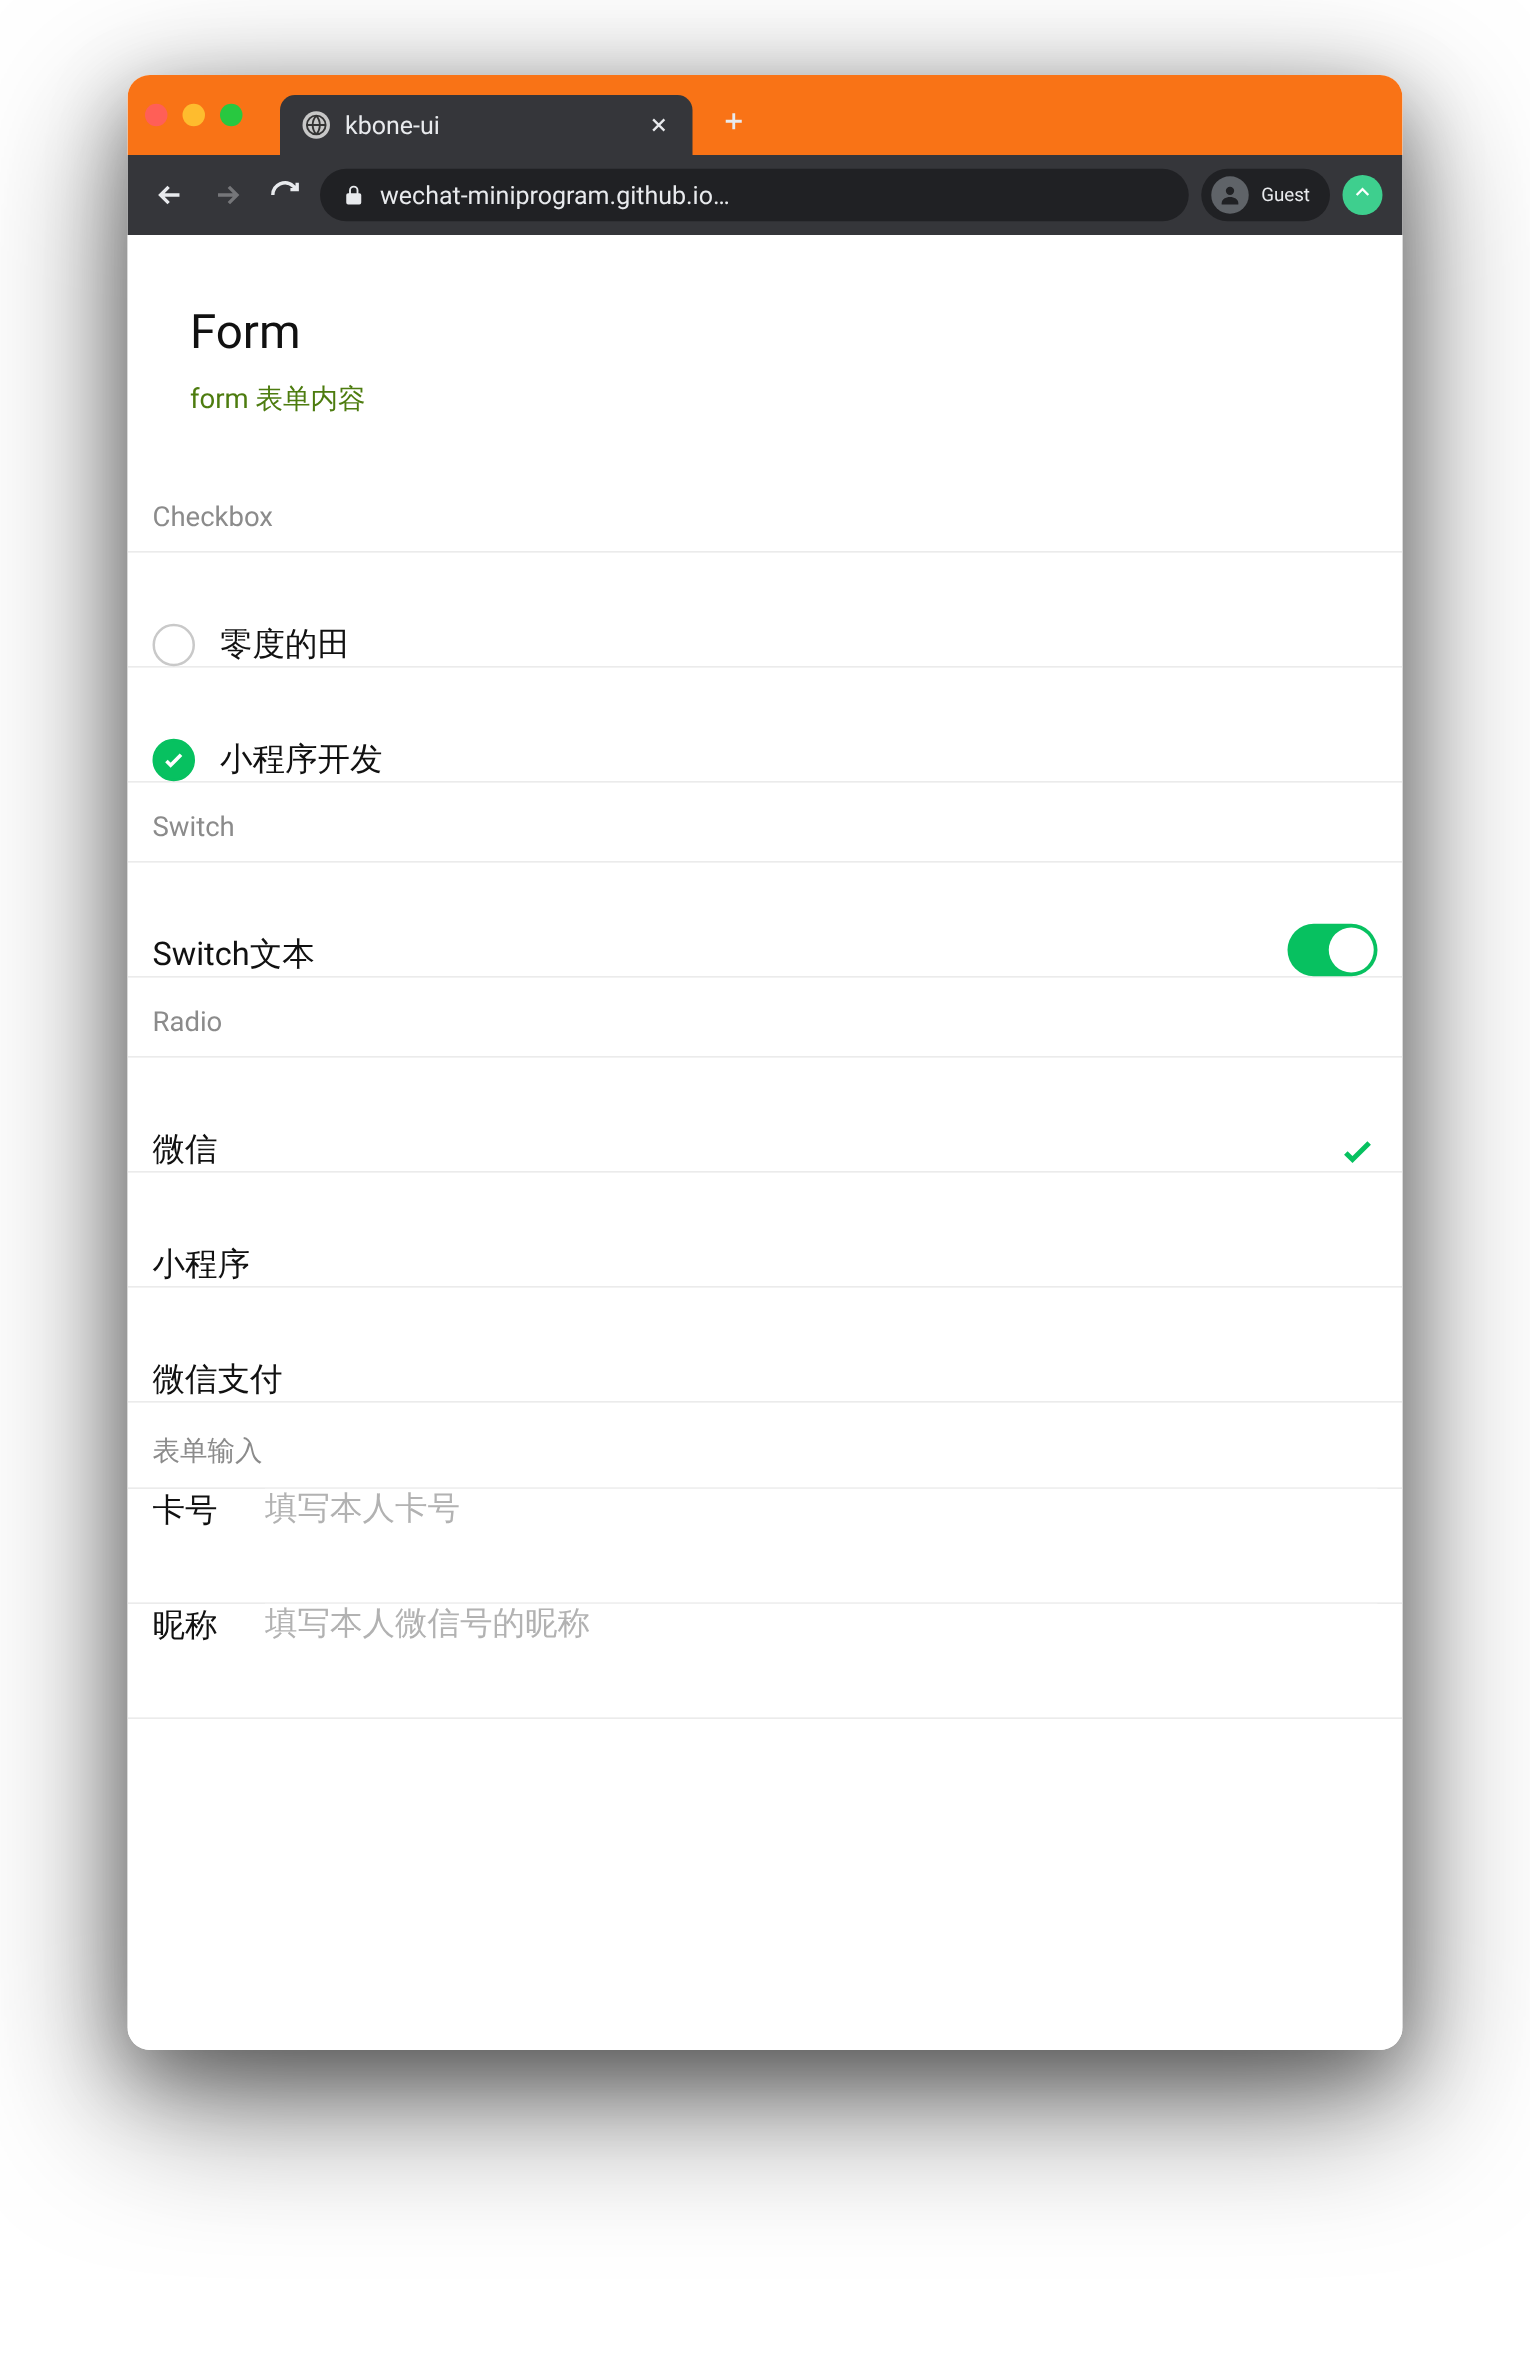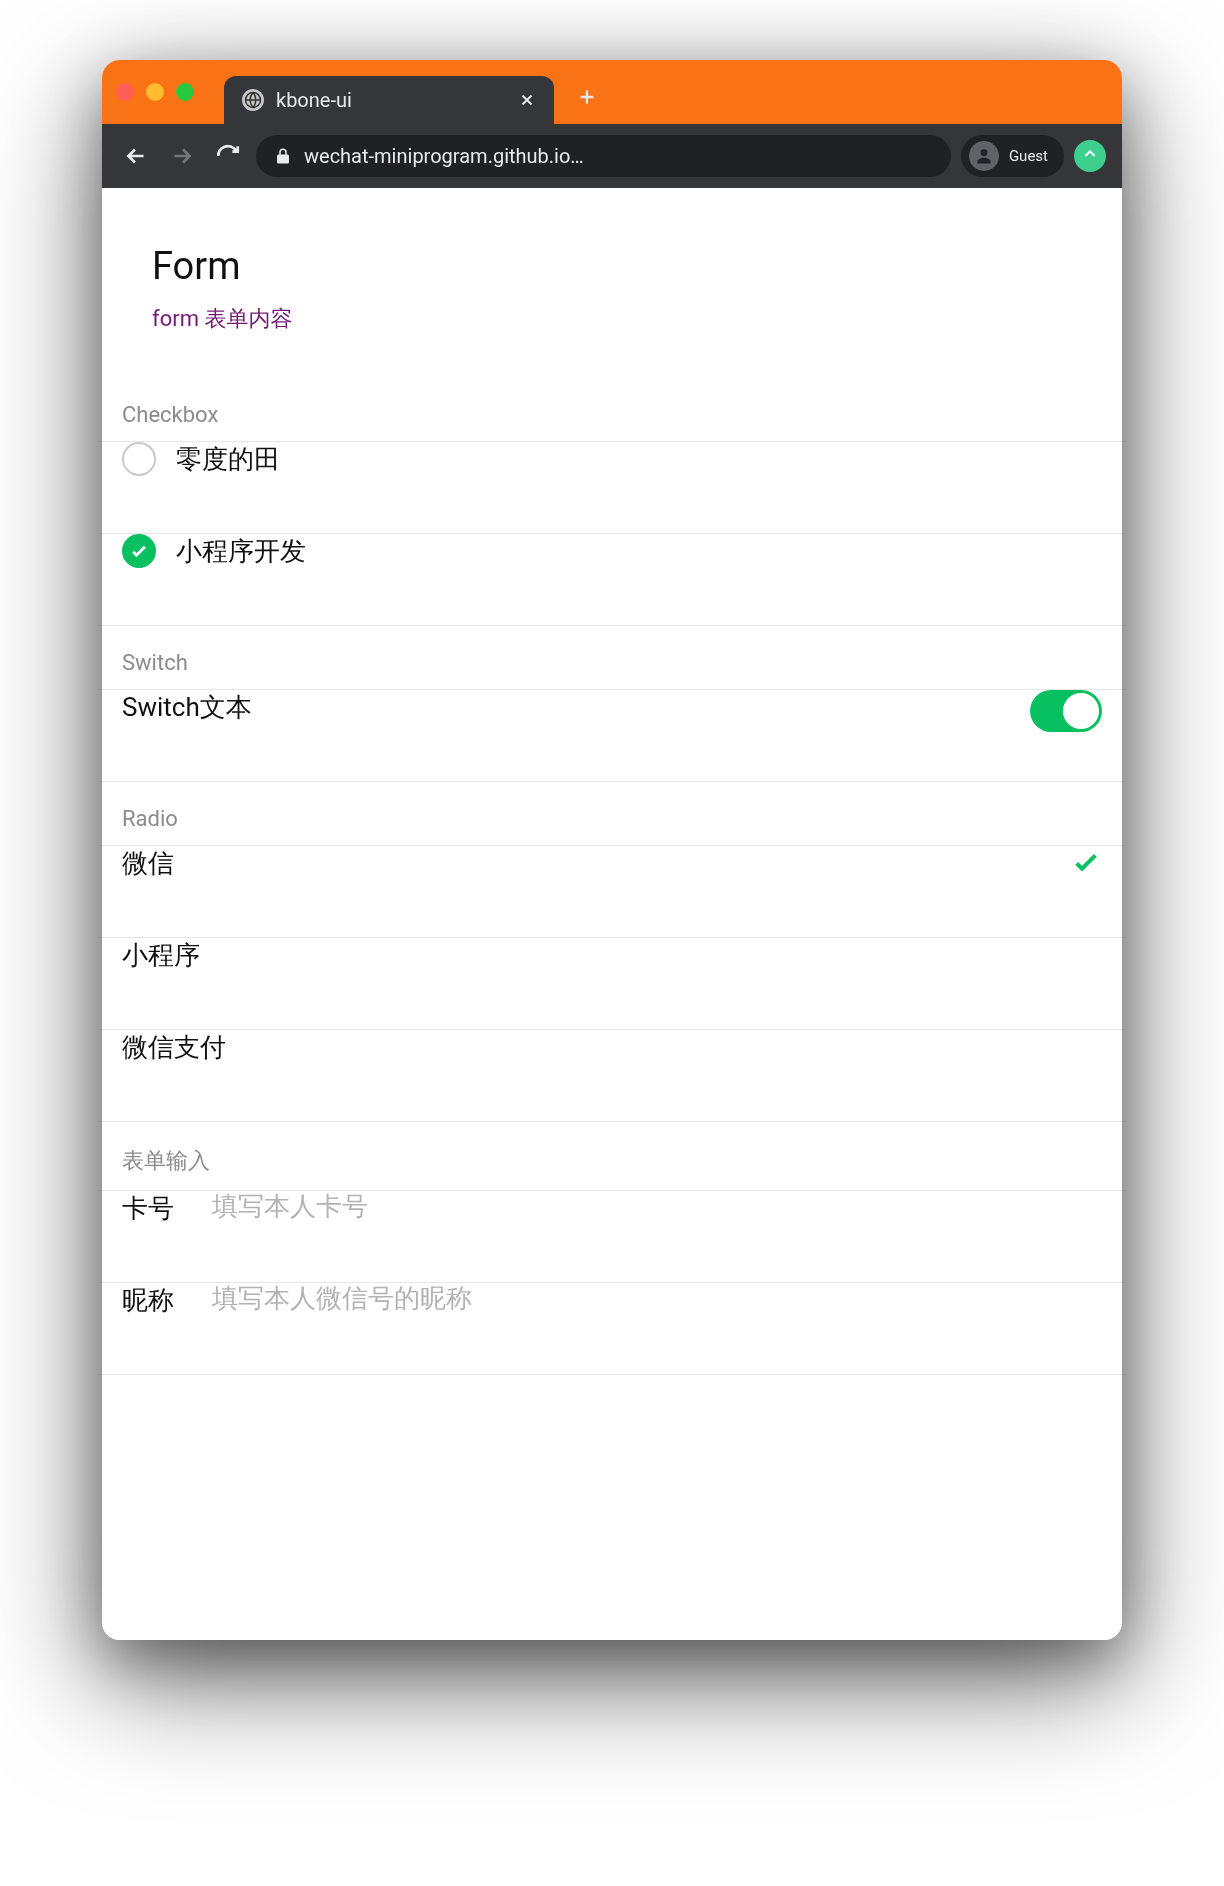--- a/index.html
+++ b/index.html
@@ -124,33 +124,33 @@
       background: #fff;
       overflow: hidden;
     }
     .page-head {
       padding: 56px 50px 30px 50px;
     }
     .page-title {
       font-size: 38px; color: #111;
     }
     .page-sub {
-      font-size: 22px; color: #701a75; margin-top: 16px;
+      font-size: 22px; color: #4d7c0f; margin-top: 16px;
     }
     .section-label {
       font-size: 22px; color: #8b8b8b;
       padding: 38px 20px 14px 20px;
     }
     .section-label.tight { padding-top: 24px; }
     .cells {
       border-top: 1px solid #e5e5e5;
     }
     .cell {
       display: flex;
-      align-items: flex-start;
+      align-items: flex-end;
       min-height: 92px;
       padding: 0 20px;
       border-bottom: 1px solid #e5e5e5;
       font-size: 26px;
       color: #111;
       gap: 20px;
     }
     .cell .text { flex: 1; }
     .cb {
       width: 34px; height: 34px; border-radius: 50%;

